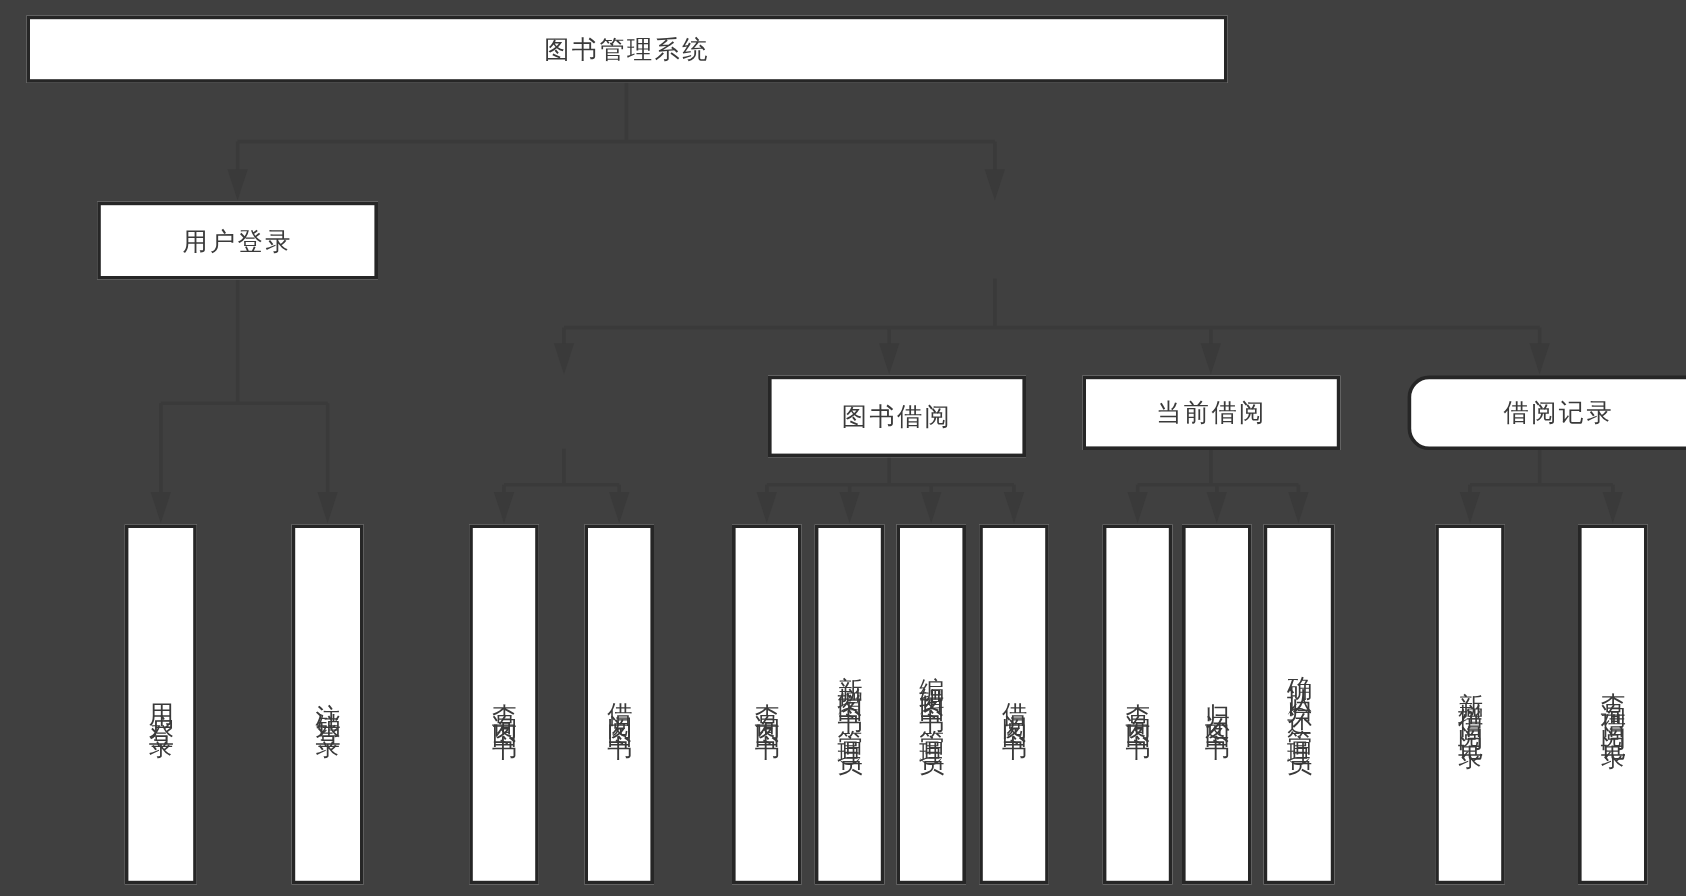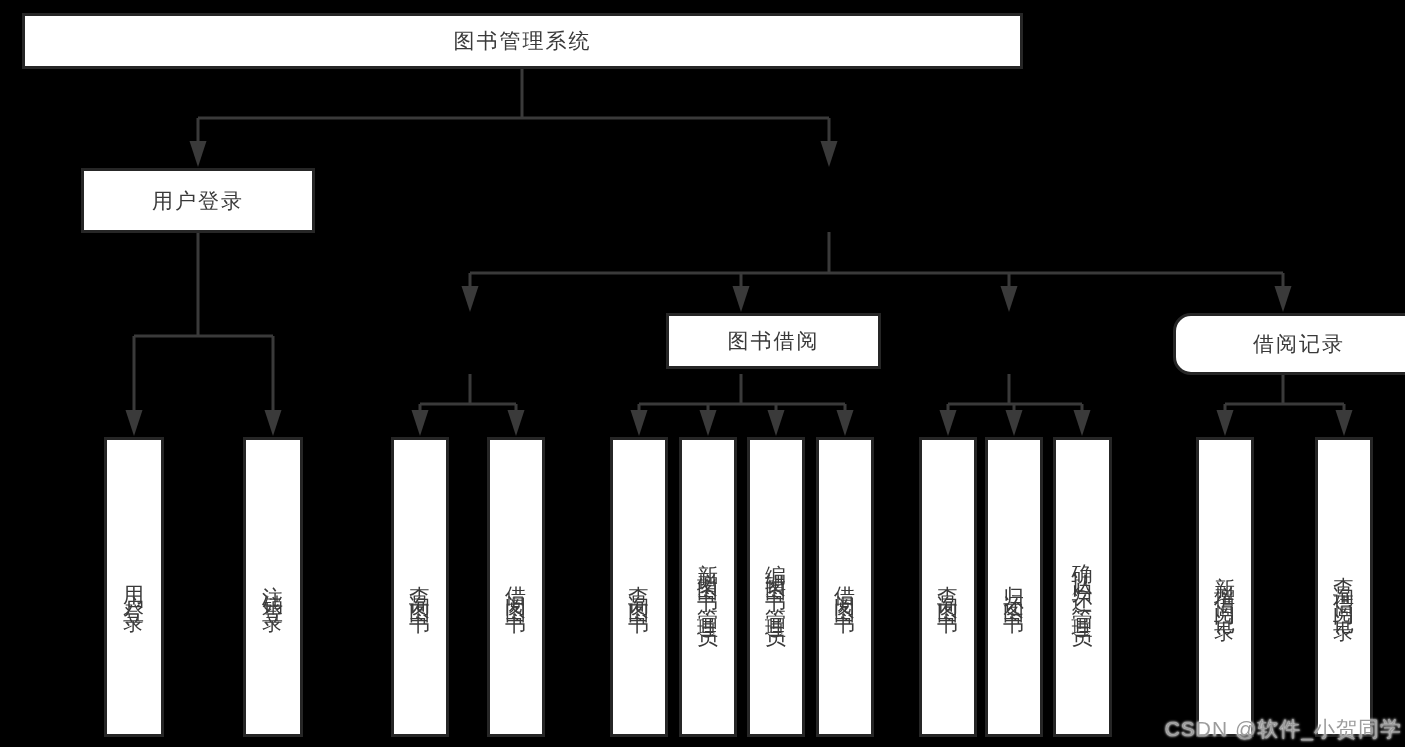--- a/index.html
+++ b/index.html
@@ -1,32 +1,32 @@
 <!DOCTYPE html>
 <html><head>
 <meta charset="utf-8">
 <style>
   * { margin:0; padding:0; box-sizing:border-box; }
   html,body { background:#ffffff; }
   body { width:1405px; height:747px; font-family:"Liberation Sans", sans-serif; }
-  .canvas { position:relative; width:1405px; height:747px; background:#000000; overflow:hidden; }
+  .canvas { position:relative; width:1405px; height:747px; background:#404040; overflow:hidden; }
   svg.wires { position:absolute; left:0; top:0; width:1405px; height:747px; }
   .box {
     position:absolute;
     border:3px solid #262626;
     background:#ffffff;
     display:flex; align-items:center; justify-content:center;
     color:#3a3a3a;
   }
   .hbox { font-size:21px; letter-spacing:2px; white-space:nowrap; }
   .root  { left:22px;  top:13px;  width:1001px; height:56px; }
   .l2a   { left:81px;  top:168px; width:234px;  height:65px; }
   .l2b   { left:712px; top:168px; width:234px;  height:65px; }
   .l3a   { left:363px; top:313px; width:214px;  height:62px; }
-  .l3b   { left:666px; top:313px; width:215px;  height:56px; }
+  .l3b   { left:640px; top:313px; width:215px;  height:68px; }
   .l3c   { left:902px; top:313px; width:215px;  height:62px; }
   .l3d   { left:1173px;top:313px; width:252px;  height:62px;border-radius:18px; }
   .leaf  { top:437px; height:300px; }
   .leaf span {
     writing-mode:vertical-rl;
     text-orientation:mixed;
     font-size:21px;
     letter-spacing:9px;
     color:#3a3a3a;
     line-height:1;
@@ -87,20 +87,21 @@
       <polygon class="arrow" points="1216.5,410 1233.5,410 1225,436"></polygon>
       <polygon class="arrow" points="1335.5,410 1352.5,410 1344,436"></polygon>
     </g>
   </svg>
 
   <div class="box hbox root">图书管理系统</div>
 
   <div class="box hbox l2a">用户登录</div>
 
   <div class="box hbox l3b">图书借阅</div>
+  <div class="box hbox l3c">当前借阅</div>
   <div class="box hbox l3d">借阅记录</div>
 
   <div class="box leaf lf1">
       <span>用户登录</span>
     </div>
   <div class="box leaf lf2">
       <span>注销登录</span>
     </div>
 
   <div class="box leaf lf3">
@@ -133,14 +134,13 @@
       <span>确认归还（管理员）</span>
     </div>
 
   <div class="box leaf lf12">
       <span>新增借阅记录</span>
     </div>
   <div class="box leaf lf13">
       <span>查询借阅记录</span>
     </div>
 
-  <div class="watermark">CSDN @软件_小贺同学</div>
 </div>
 
 </body></html>

